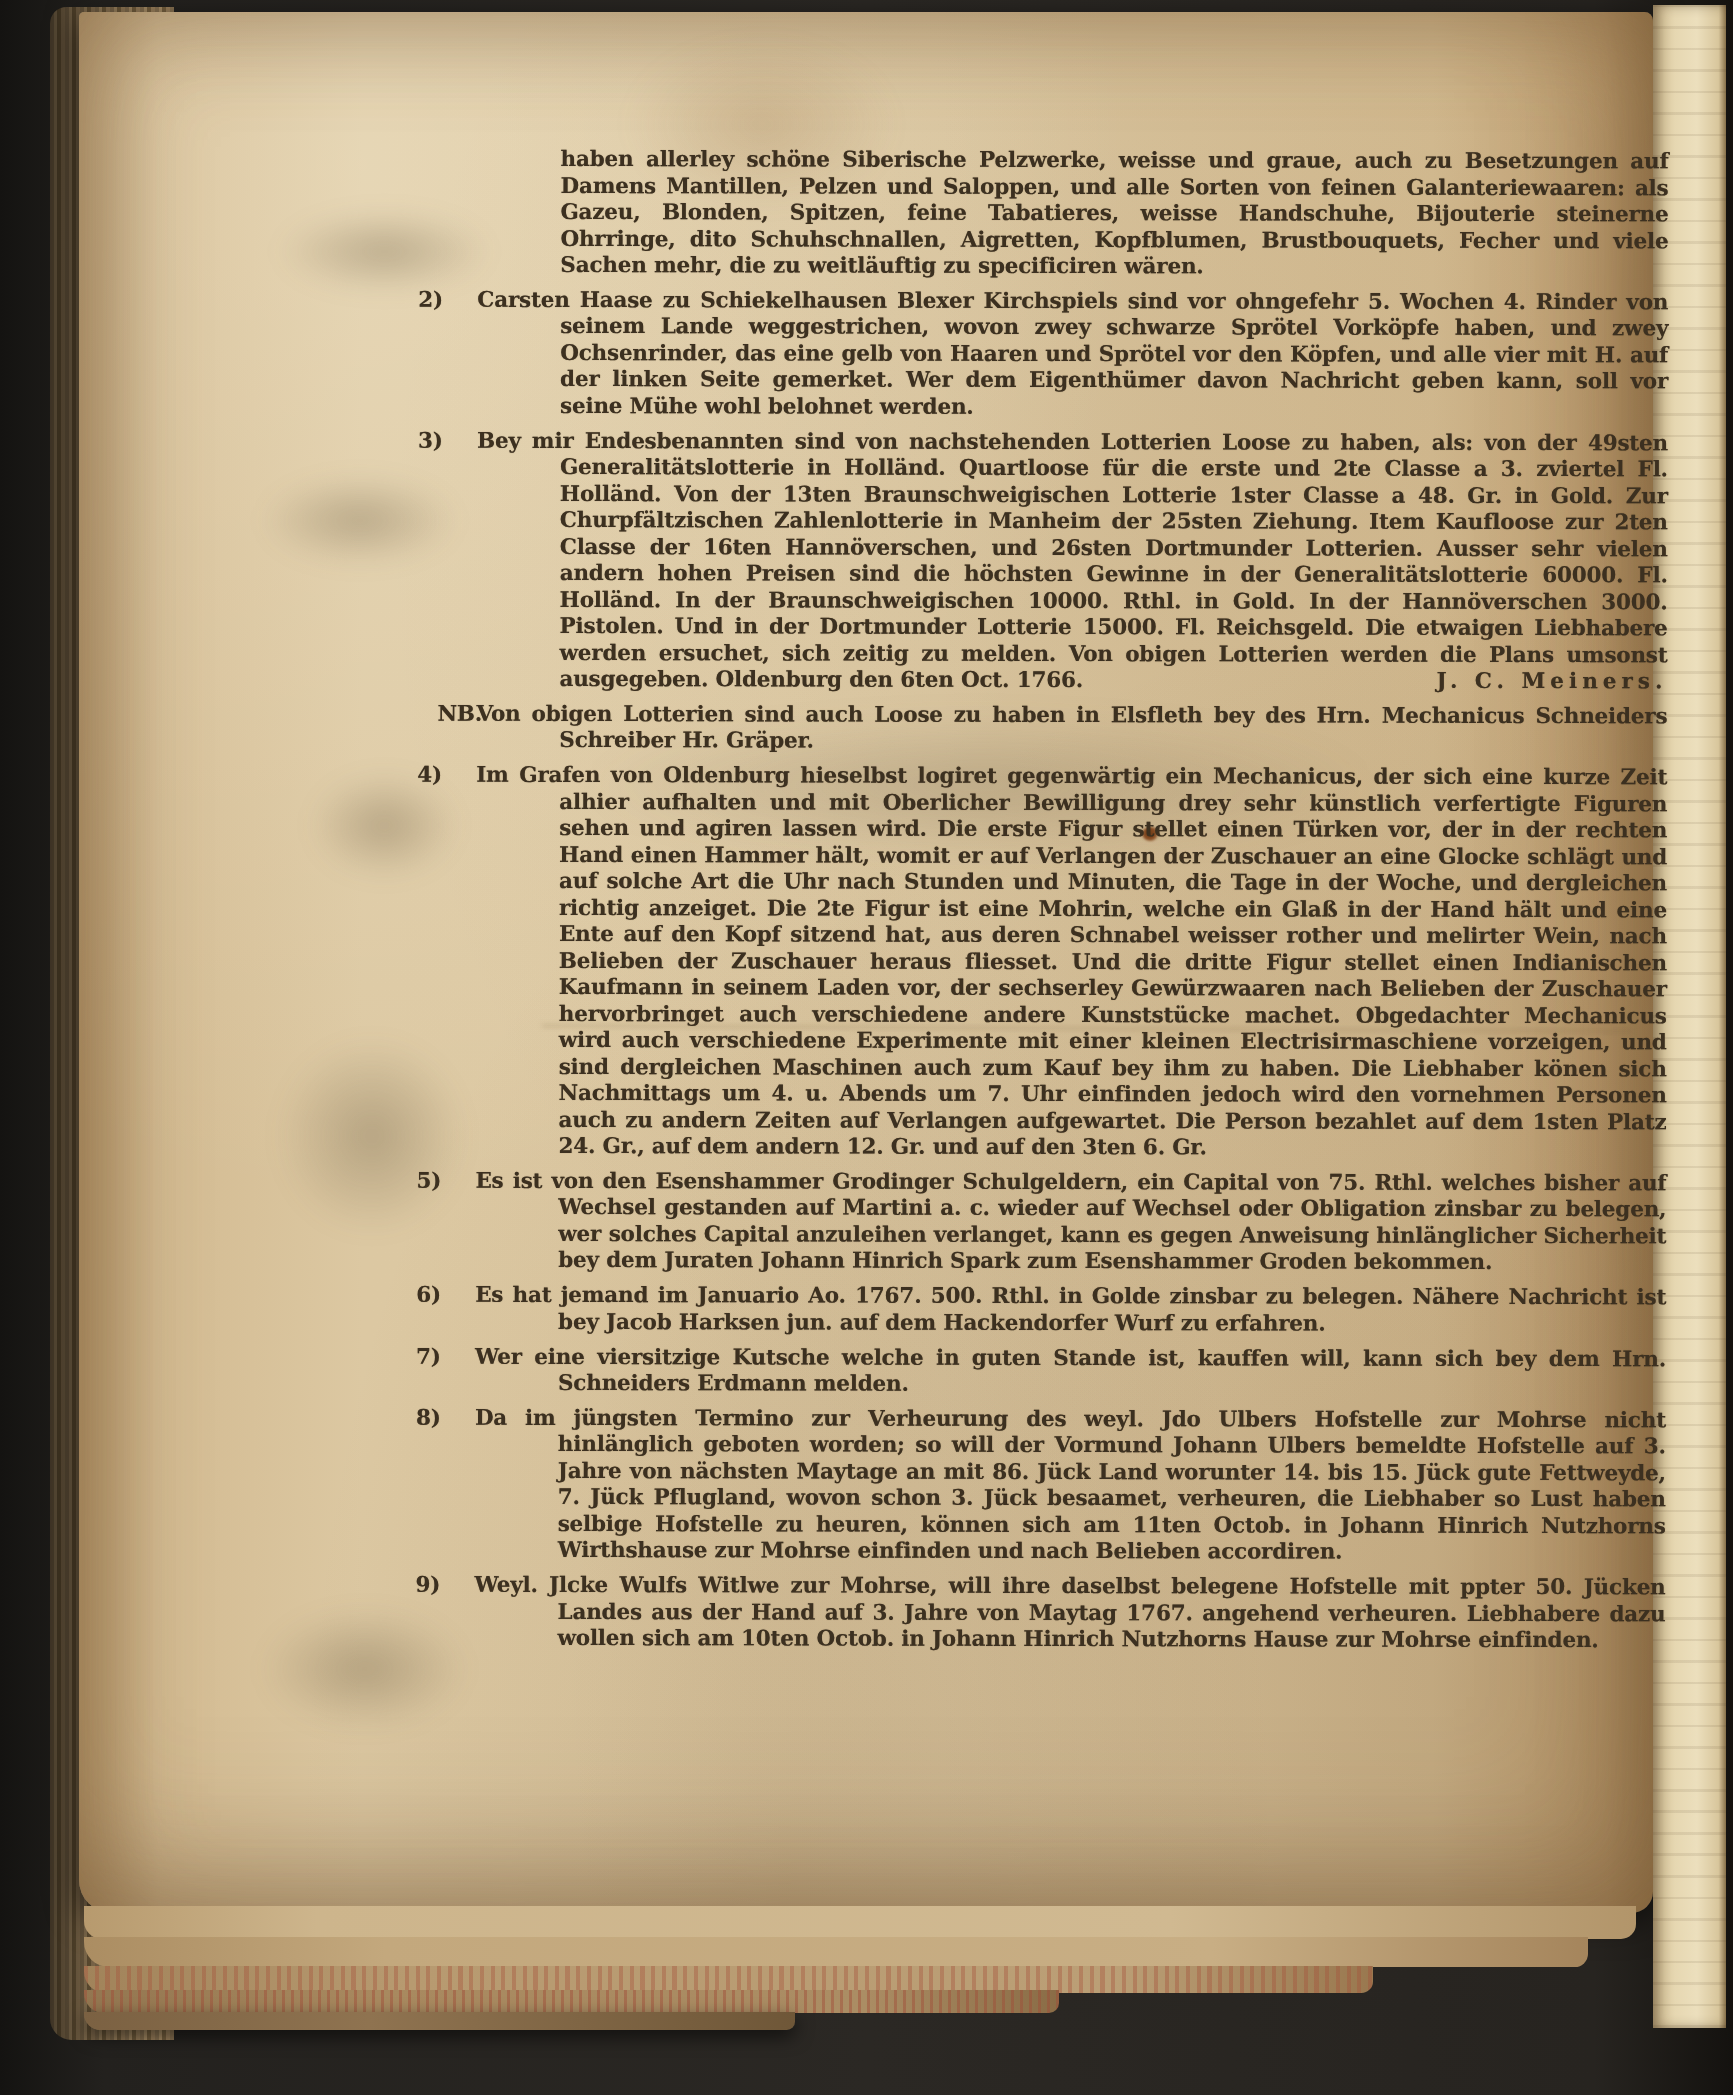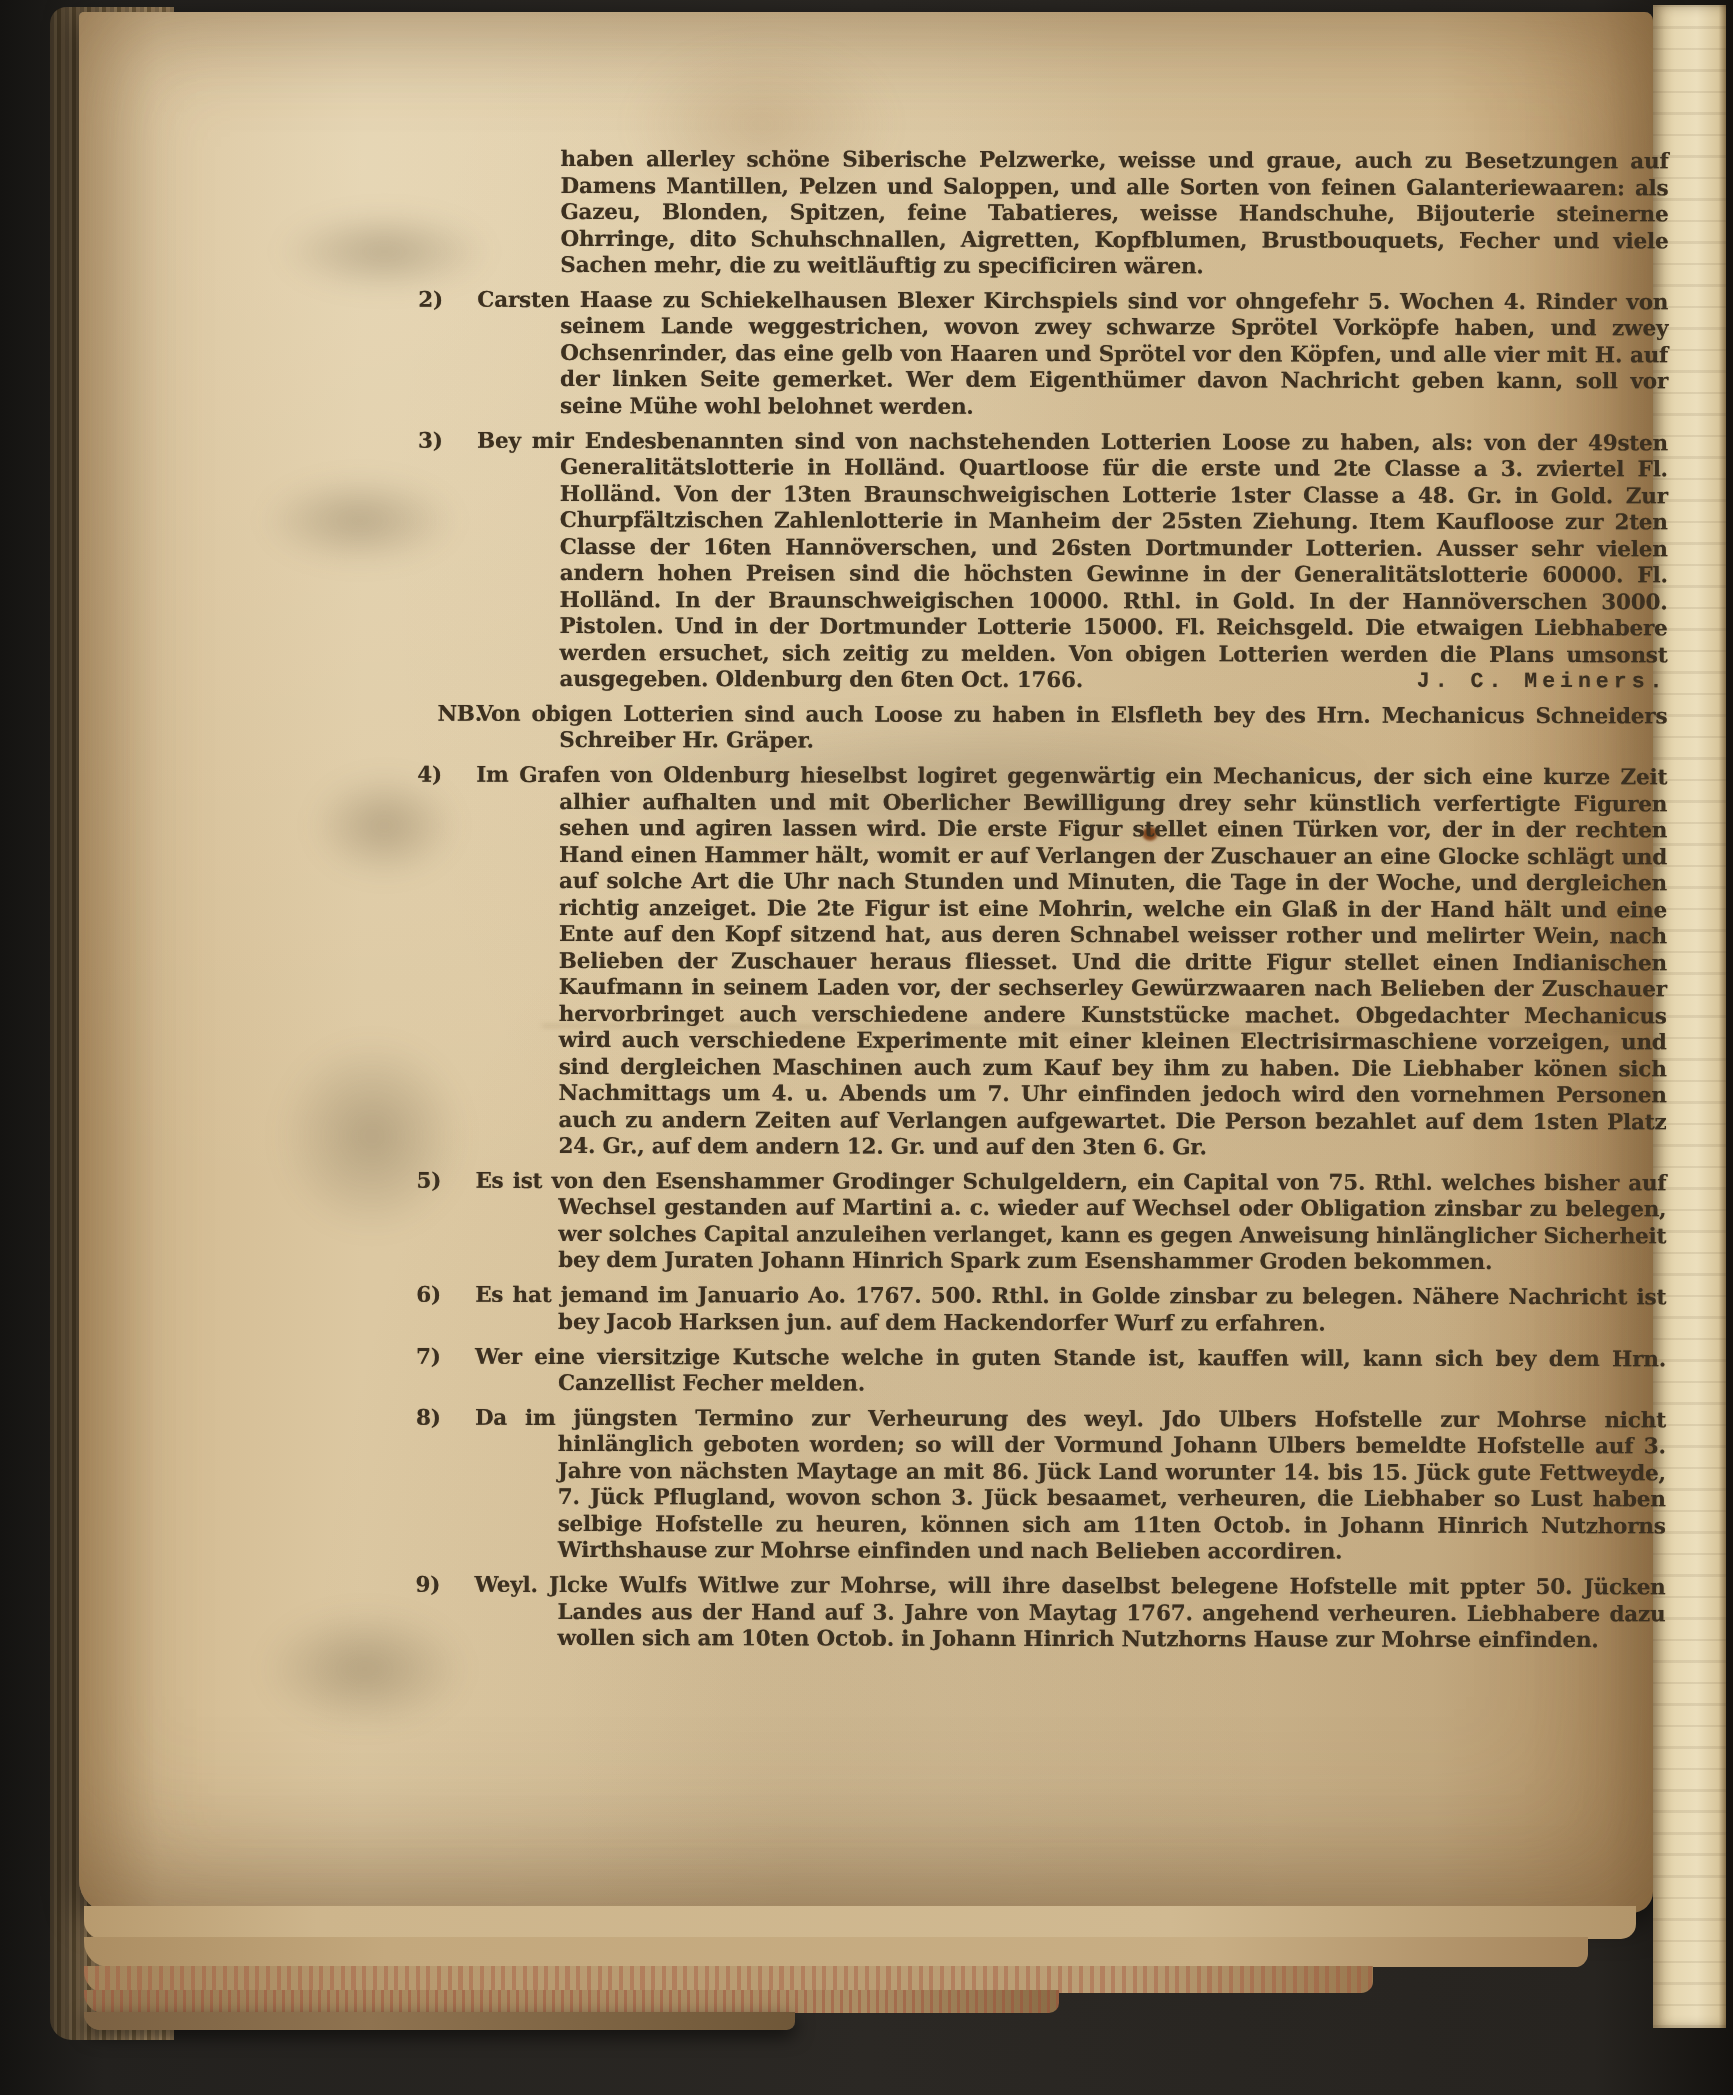--- a/index.html
+++ b/index.html
@@ -49,21 +49,21 @@
   .crease{position:absolute;left:463px;top:1015px;width:1091px;height:3.3px;background:rgba(120,95,60,.22);filter:blur(2.5px);transform:rotate(.3deg);}
   
   .sheet-text{position:absolute;left:417px;top:147px;width:1250px;transform:rotate(.12deg);
     color:#3c3020;font-size:21.5px;line-height:26.5px;font-weight:700;letter-spacing:-0.2px;
     text-shadow:0 0 0.8px rgba(60,45,25,.55);}
   .notice{position:relative;padding-left:142px;margin-bottom:8.3px;text-align:justify;}
   .notice-num{position:absolute;left:0;top:0;width:132px;text-align:left;}
   .notice-nb .notice-num{left:20px;}
   .notice-body{text-indent:-83px;}
   .notice-first .notice-body{text-indent:0;}
-  .signature{float:right;letter-spacing:5px;font-family:Liberation Mono, monospace;}
+  .signature{float:right;letter-spacing:5px;}
 </style>
 </head>
 <body>
 
 <div class="canvas">
 
   <div class="spine-edges"></div>
 
   <div class="page">
     <div class="blob stain-top"></div>
@@ -133,21 +133,21 @@
     <div class="notice">
       <span class="notice-num">6)</span>
       <div class="notice-body">
         <span>Es hat jemand im Januario Ao. 1767. 500. Rthl. in Golde zinsbar zu belegen. Nähere Nachricht ist bey Jacob Harksen jun. auf dem Hackendorfer Wurf zu erfahren.</span>
       </div>
     </div>
 
     <div class="notice">
       <span class="notice-num">7)</span>
       <div class="notice-body">
-        <span>Wer eine viersitzige Kutsche welche in guten Stande ist, kauffen will, kann sich bey dem Hrn. Canzellist Fecher melden.</span>
+        <span>Wer eine viersitzige Kutsche welche in guten Stande ist, kauffen will, kann sich bey dem Hrn. Schneiders Erdmann melden.</span>
       </div>
     </div>
 
     <div class="notice">
       <span class="notice-num">8)</span>
       <div class="notice-body">
         <span>Da im jüngsten Termino zur Verheurung des weyl. Jdo Ulbers Hofstelle zur Mohrse nicht hinlänglich geboten worden; so will der Vormund Johann Ulbers bemeldte Hofstelle auf 3. Jahre von nächsten Maytage an mit 86. Jück Land worunter 14. bis 15. Jück gute Fettweyde, 7. Jück Pflugland, wovon schon 3. Jück besaamet, verheuren, die Liebhaber so Lust haben selbige Hofstelle zu heuren, können sich am 11ten Octob. in Johann Hinrich Nutzhorns Wirthshause zur Mohrse einfinden und nach Belieben accordiren.</span>
       </div>
     </div>
 

